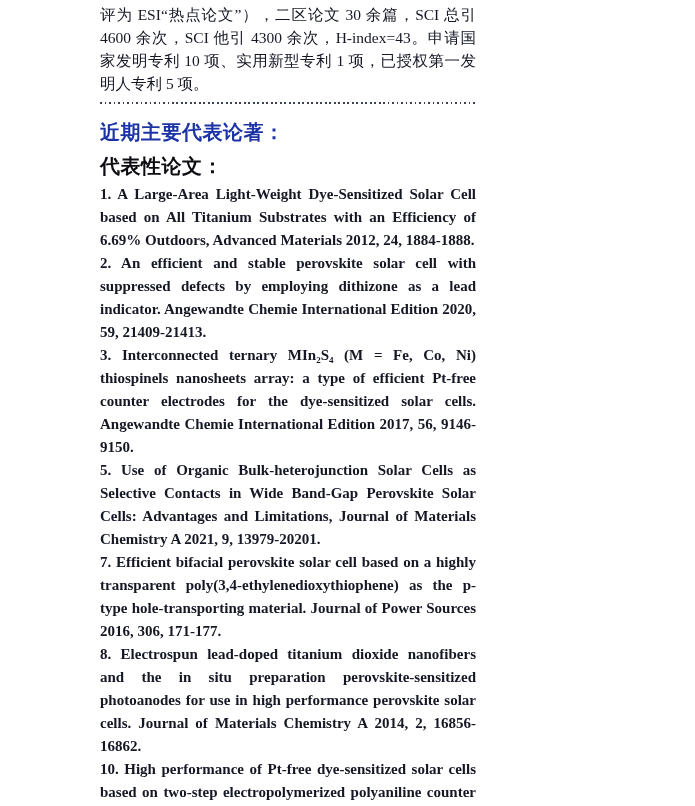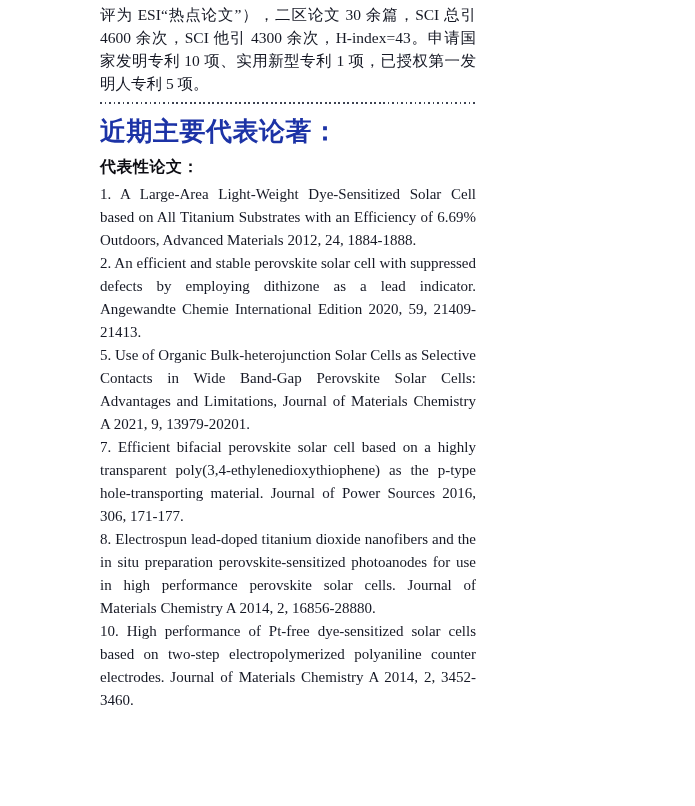--- a/index.html
+++ b/index.html
@@ -35,61 +35,63 @@
     background-image: repeating-linear-gradient(
       to right,
       var(--separator, #3c4250) 0,
       var(--separator, #3c4250) 1.5px,
       transparent 1.5px,
       transparent 4.5px
     );
   }
   .main-heading {
     margin: 16px 0 0 0;
-    font-family: Liberation Serif, serif;
+    font-family: Liberation Sans, sans-serif;
     font-weight: bold;
-    font-size: 26px;
+    font-size: 20px;
     line-height: 24px;
     color: var(--heading-blue, #1c33a6);
     letter-spacing: 0.5px;
   }
   .sub-heading {
     margin: 12px 0 0 0;
     font-family: "Liberation Sans", "DejaVu Sans", sans-serif;
     font-weight: bold;
-    font-size: 16px;
+    font-size: 20px;
     line-height: 21px;
     color: #0c0c12;
     letter-spacing: 0.5px;
   }
   .pub-list { margin-top: 6px; }
   .pub {
     margin: 0;
     font-size: 15px;
     line-height: 23px;
     color: var(--body-text, #151824);
     text-align: justify;
     text-justify: inter-word;
+    font-weight: bold;
   }
 </style>
 </head>
 <body>
 
 <div class="page">
 
   <p class="intro">评为 ESI“热点论文”），二区论文 30 余篇，SCI 总引 4600 余次，SCI 他引 4300 余次，H-index=43。申请国家发明专利 10 项、实用新型专利 1 项，已授权第一发明人专利 5 项。</p>
 
   <div class="dotted-sep"></div>
 
   <h2 class="main-heading">近期主要代表论著：</h2>
 
   <h3 class="sub-heading">代表性论文：</h3>
 
   <div class="pub-list">
     <p class="pub">1. A Large-Area Light-Weight Dye-Sensitized Solar Cell based on All Titanium Substrates with an Efficiency of 6.69% Outdoors, Advanced Materials 2012, 24, 1884-1888.</p>
     <p class="pub">2. An efficient and stable perovskite solar cell with suppressed defects by employing dithizone as a lead indicator. Angewandte Chemie International Edition 2020, 59, 21409-21413.</p>
+    <p class="pub">3. Interconnected ternary MIn₂S₄ (M = Fe, Co, Ni) thiospinels nanosheets array: a type of efficient Pt-free counter electrodes for the dye-sensitized solar cells. Angewandte Chemie International Edition 2017, 56, 9146-9150.</p>
     <p class="pub">5. Use of Organic Bulk-heterojunction Solar Cells as Selective Contacts in Wide Band-Gap Perovskite Solar Cells: Advantages and Limitations, Journal of Materials Chemistry A 2021, 9, 13979-20201.</p>
     <p class="pub">7. Efficient bifacial perovskite solar cell based on a highly transparent poly(3,4-ethylenedioxythiophene) as the p-type hole-transporting material. Journal of Power Sources 2016, 306, 171-177.</p>
-    <p class="pub">8. Electrospun lead-doped titanium dioxide nanofibers and the in situ preparation perovskite-sensitized photoanodes for use in high performance perovskite solar cells. Journal of Materials Chemistry A 2014, 2, 16856-28880.</p>
+    <p class="pub">8. Electrospun lead-doped titanium dioxide nanofibers and the in situ preparation perovskite-sensitized photoanodes for use in high performance perovskite solar cells. Journal of Materials Chemistry A 2014, 2, 16856-16862.</p>
     <p class="pub">10. High performance of Pt-free dye-sensitized solar cells based on two-step electropolymerized polyaniline counter electrodes. Journal of Materials Chemistry A 2014, 2, 3452-3460.</p>
   </div>
 
 </div>
 
 </body></html>

